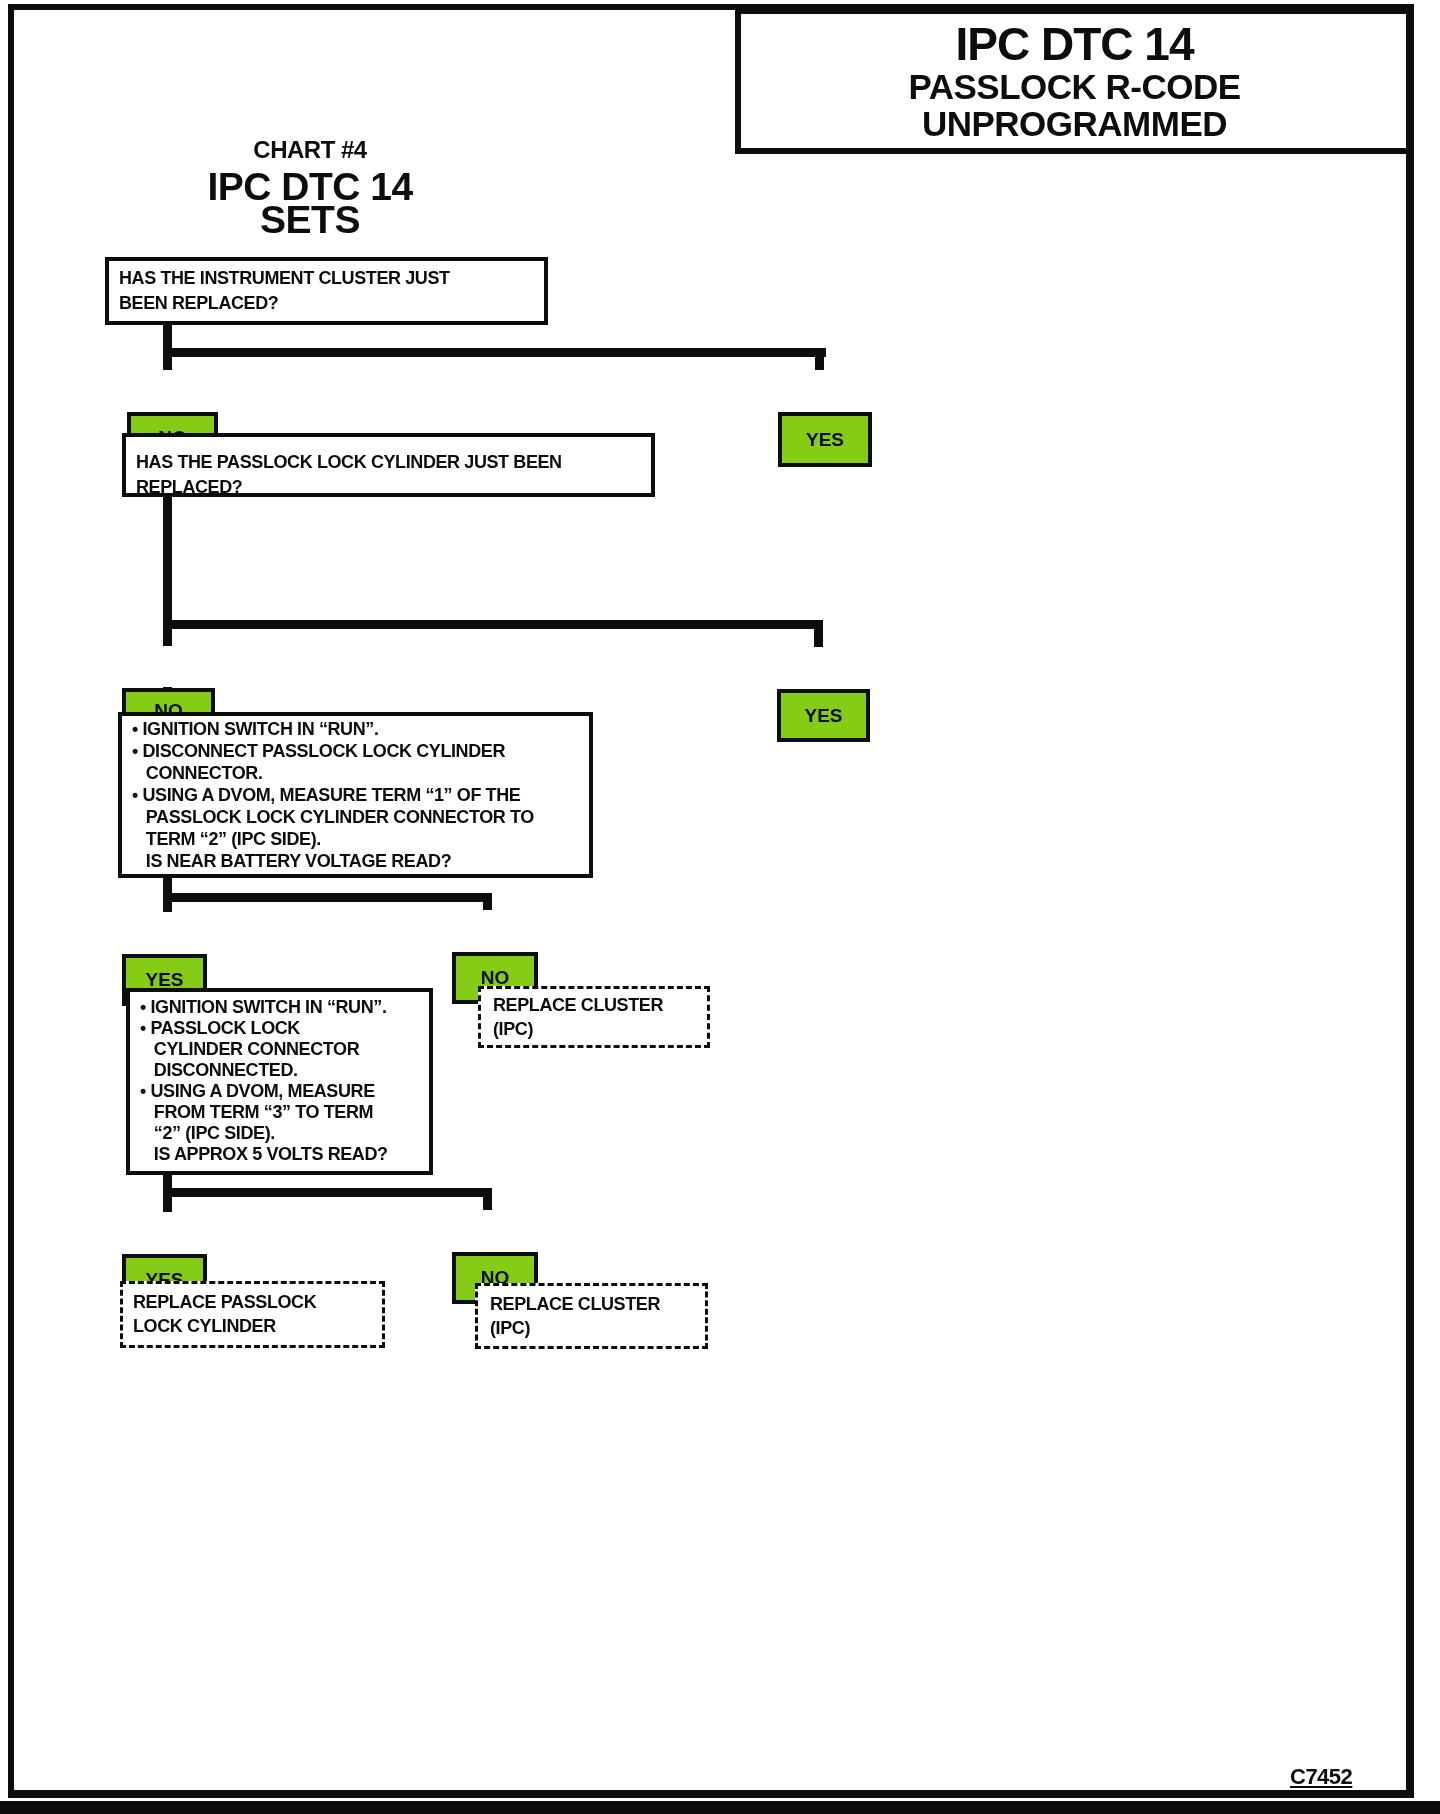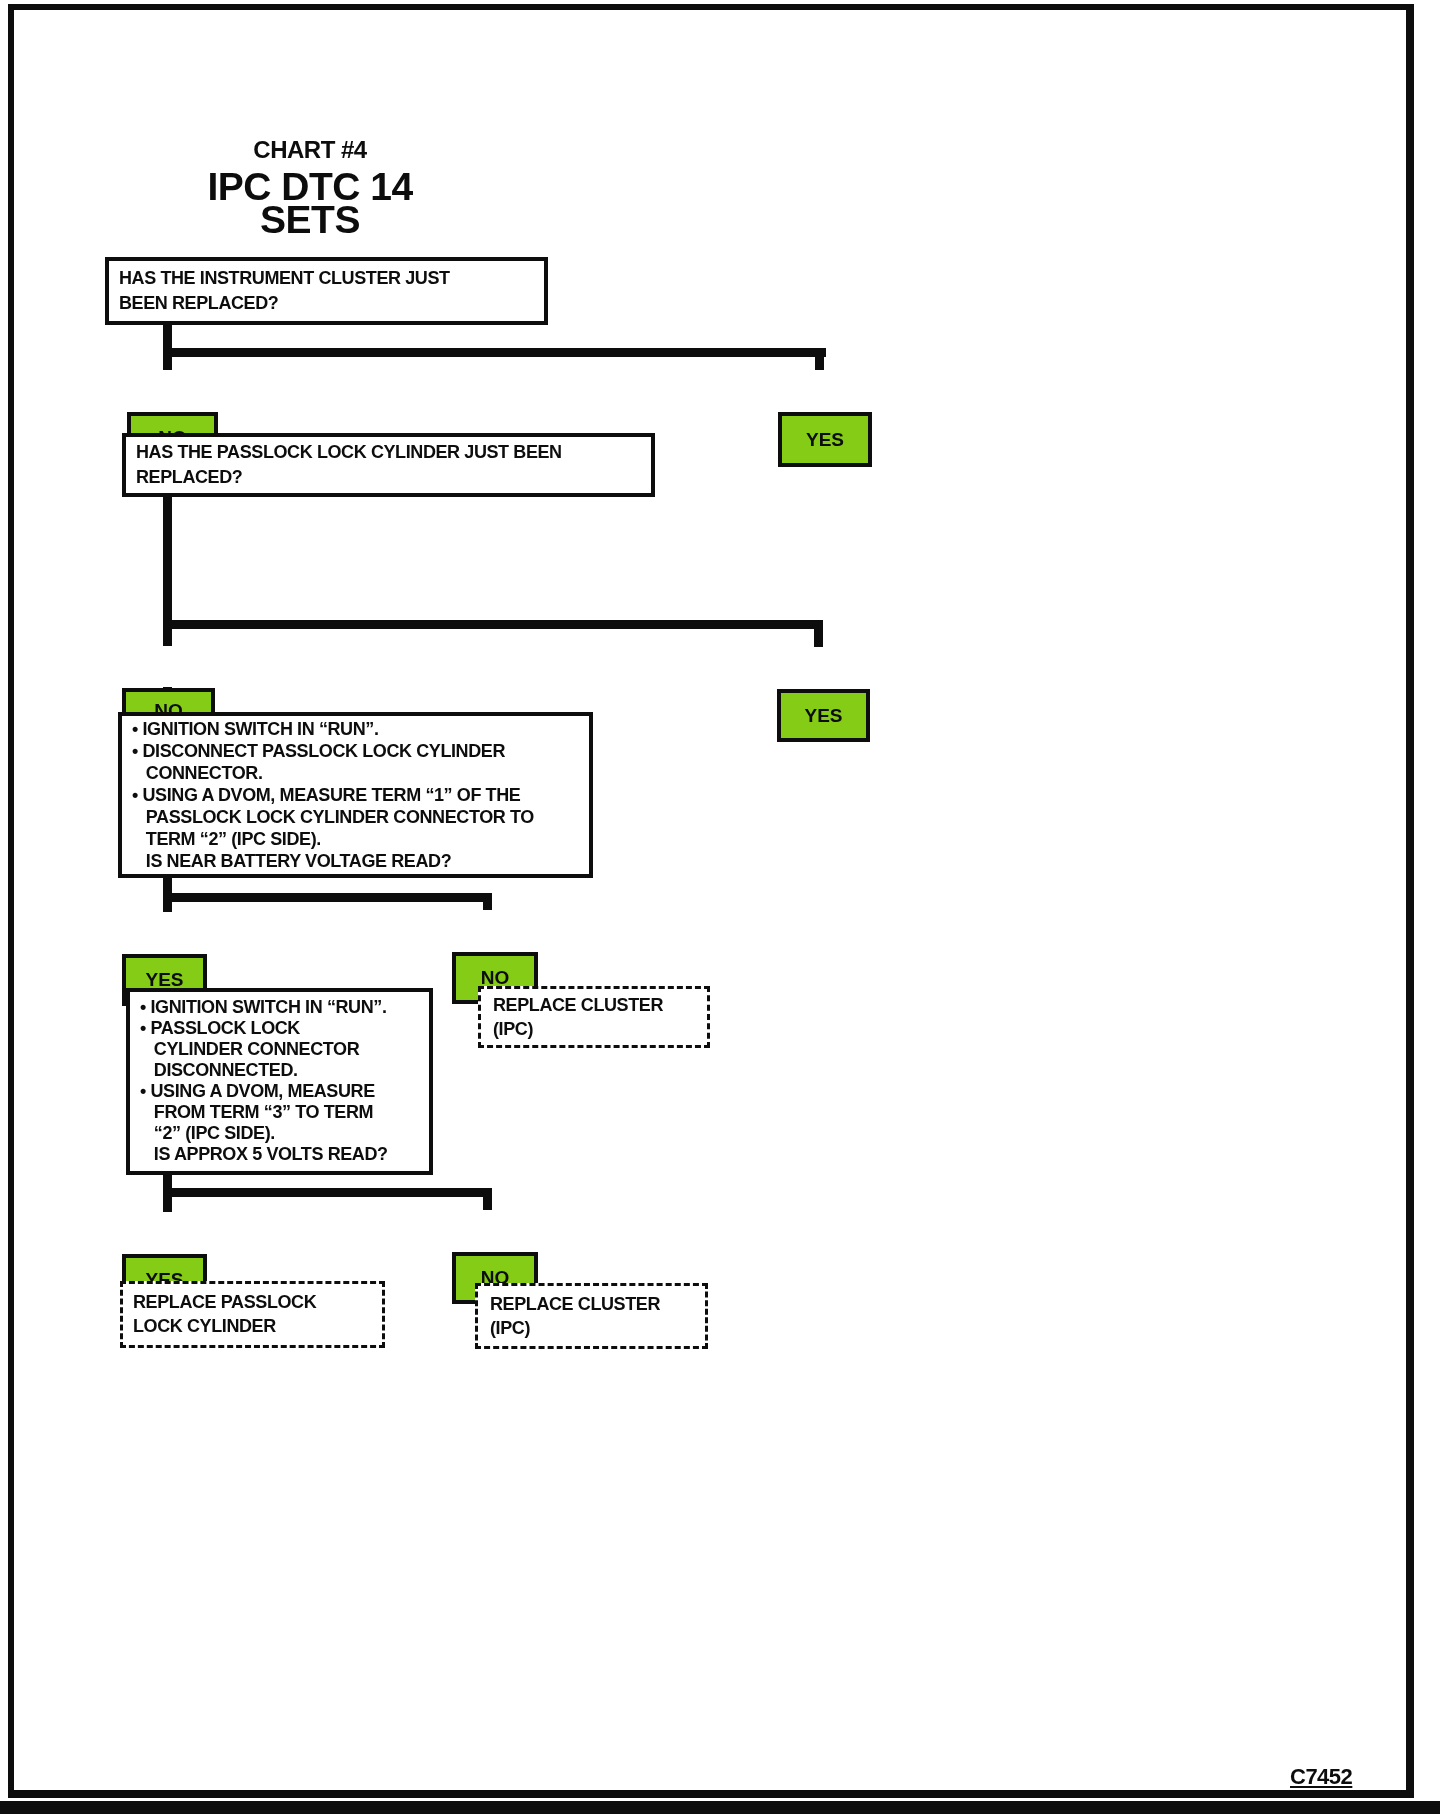--- a/index.html
+++ b/index.html
@@ -44,21 +44,21 @@
     border:4px solid #0d0d0d;
     display:flex; align-items:center; justify-content:center;
     font-weight:bold; font-size:19px; letter-spacing:0;margin-top:44px;
   }
 
   
   #q1   { left:105px; top:257px;  width:443px; height:68px; }
   #no1  { left:127px; top:368px;  width:91px;  height:51px; }
   #yes1 { left:778px; top:368px;  width:94px;  height:55px; }
   #r1   { left:776px; top:436px;  width:469px; height:182px; line-height:23px; padding:7px 12px; }
-  #q2   { left:122px; top:433px;  width:533px; height:64px; padding:3px 10px; }
+  #q2   { left:122px; top:433px;  width:533px; height:64px; padding:13px 10px; }
   #no2  { left:122px; top:644px;  width:93px;  height:46px; }
   #yes2 { left:777px; top:645px;  width:93px;  height:53px; }
   #r2   { left:776px; top:713px;  width:524px; height:145px; border-width:5px; line-height:22px; padding:1px 12px; }
   #q3   { left:118px; top:712px;  width:475px; height:166px; line-height:22px; padding:2px 10px; }
   #yes3 { left:122px; top:910px;  width:85px;  height:52px; }
   #no3  { left:452px; top:908px;  width:86px;  height:52px; }
   #rc1  { left:478px; top:986px;  width:232px; height:62px;  line-height:24px; padding:4px 12px; }
   #q4   { left:126px; top:988px;  width:307px; height:187px; line-height:21px; padding:5px 10px; }
   #yes4 { left:122px; top:1210px; width:85px;  height:52px; }
   #no4  { left:452px; top:1208px; width:86px;  height:52px; }
@@ -91,20 +91,25 @@
              font-weight:bold; font-size:22px; letter-spacing:-0.5px;text-decoration:underline; }
 </style>
 </head>
 <body>
 
 <div id="page">
 
   <div id="frame"></div>
   <div id="bottombar"></div>
 
+  <div id="titlebox">
+    <div class="t1">IPC DTC 14</div>
+    <div class="t2">PASSLOCK R-CODE</div>
+    <div class="t2">UNPROGRAMMED</div>
+  </div>
 
   <div id="chart-heading">
     <div class="h1">CHART #4</div>
     <div class="h2">IPC DTC 14 SETS</div>
   </div>
 
   <div class="line" id="v-q1"></div>
   <div class="line" id="h-b1"></div>
   <div class="line" id="v-y1a"></div>
   <div class="line" id="v-n1b"></div>

